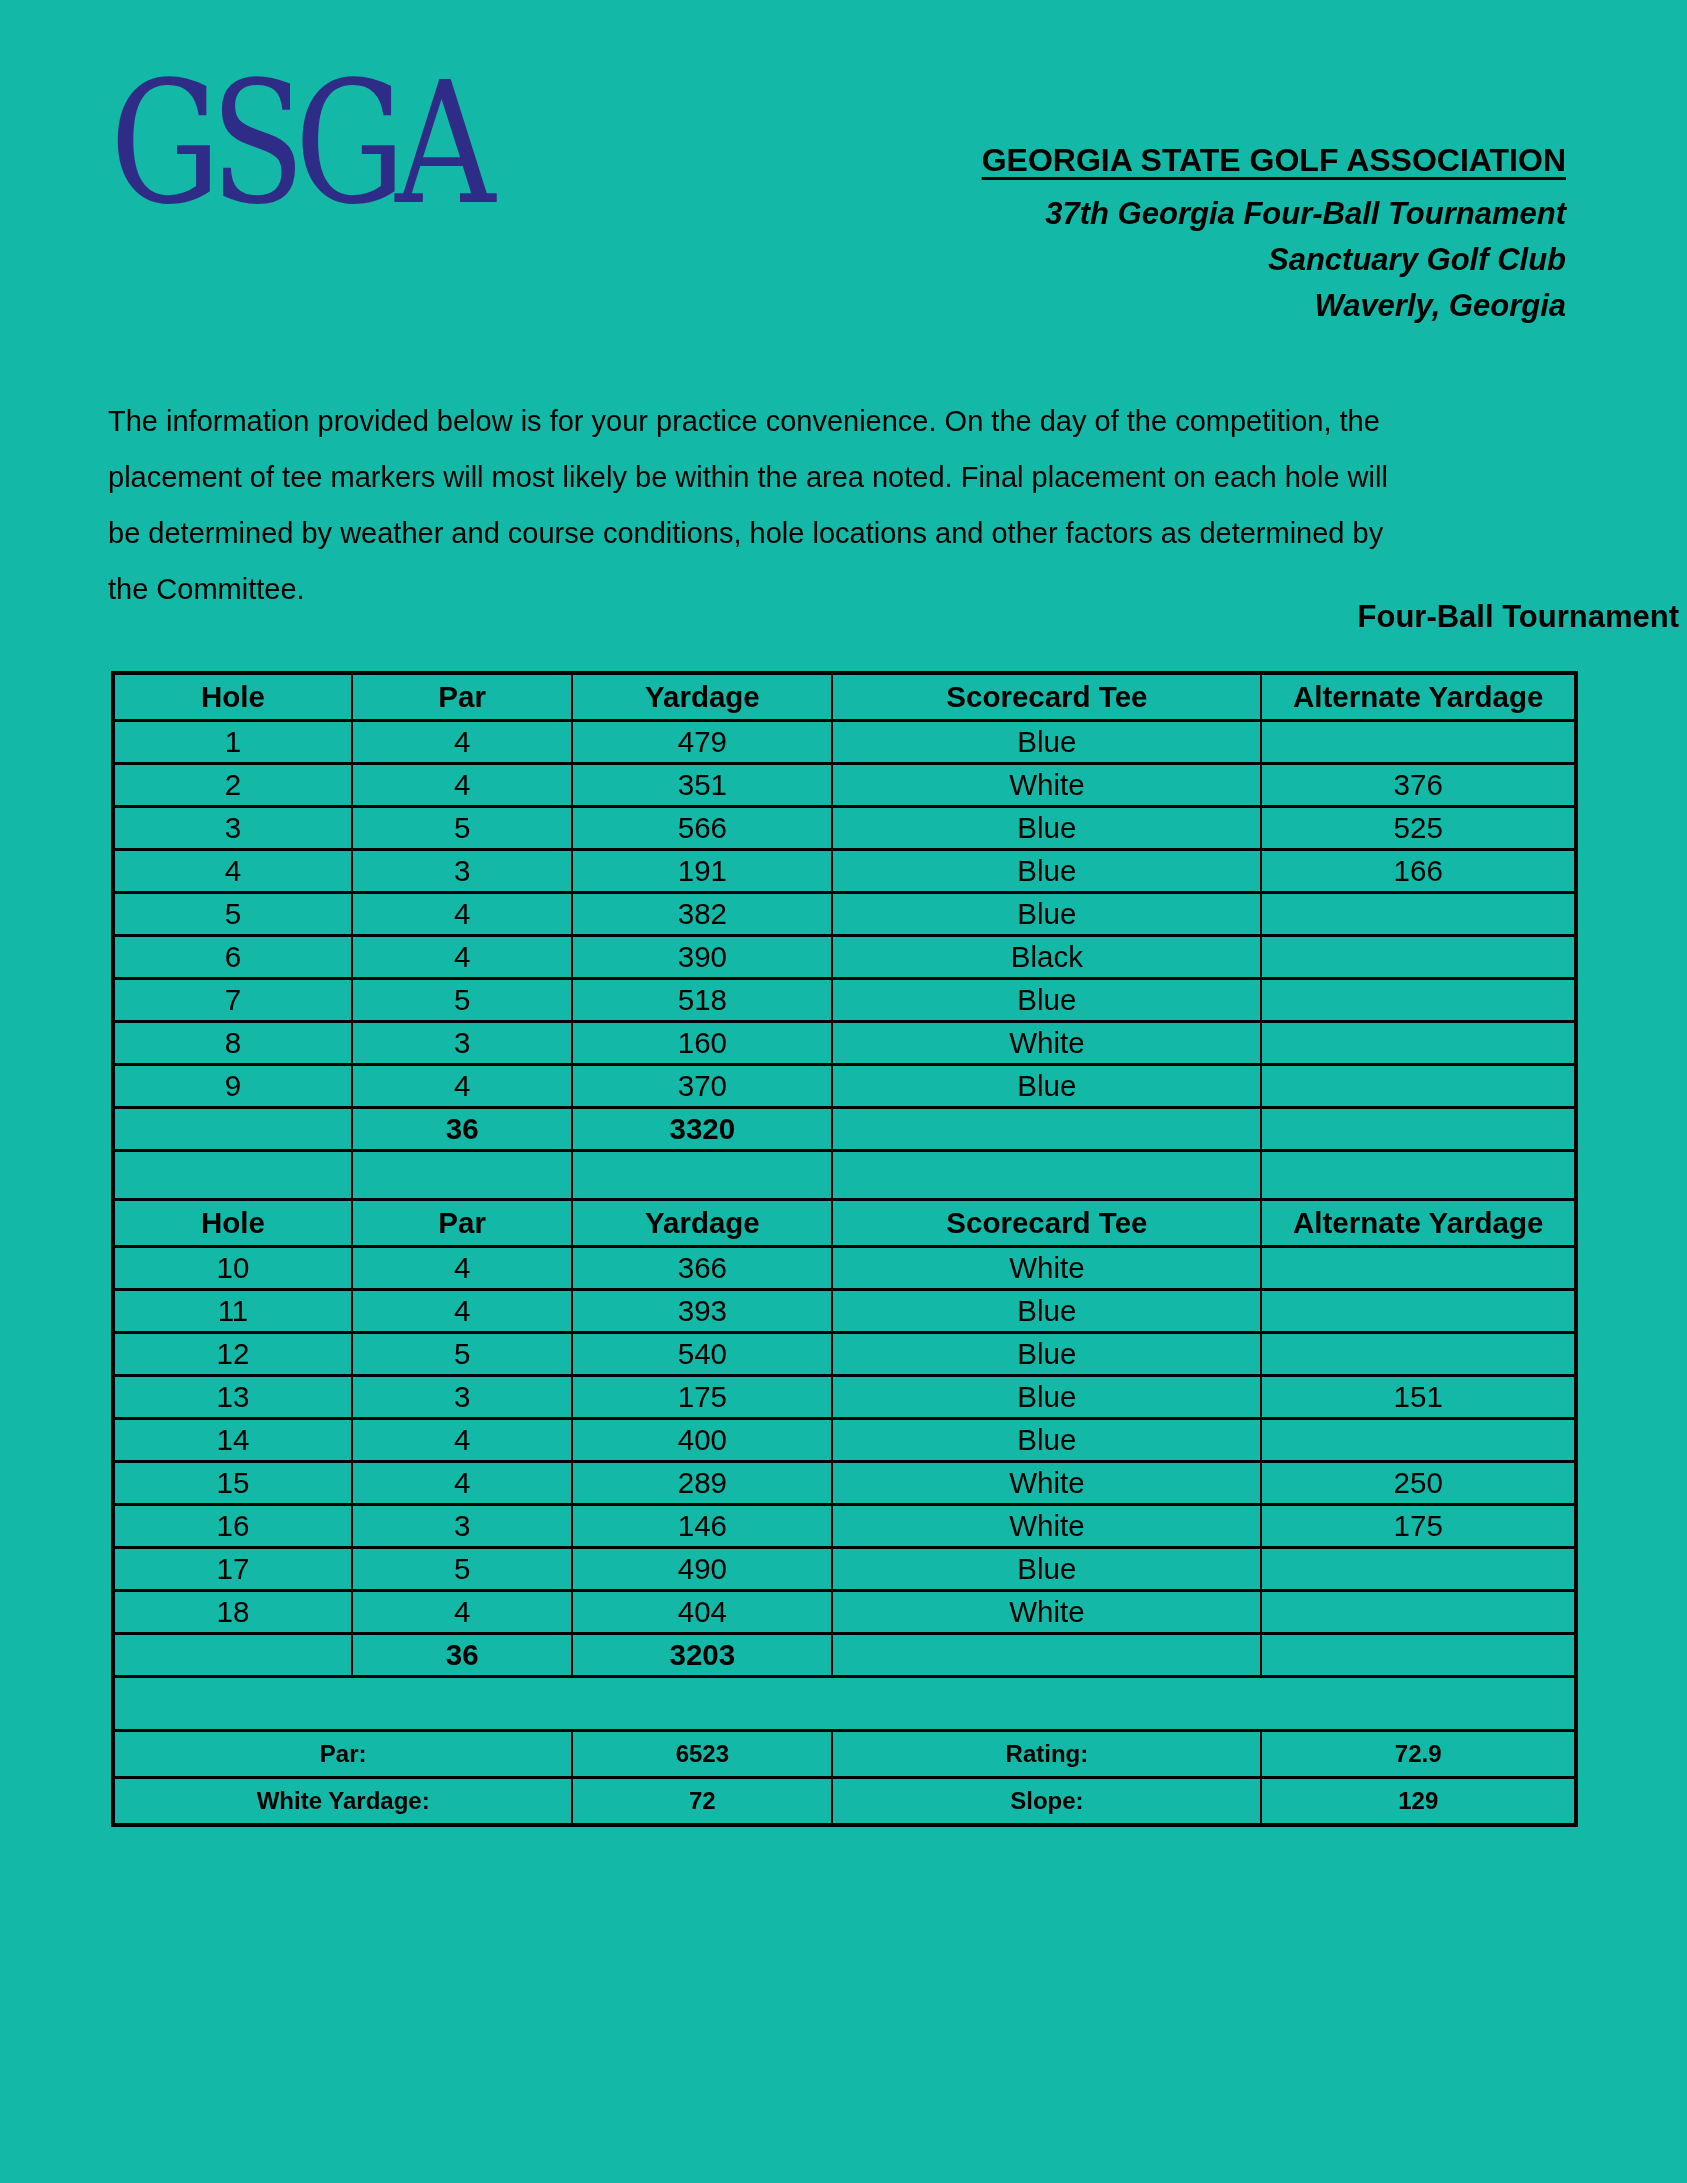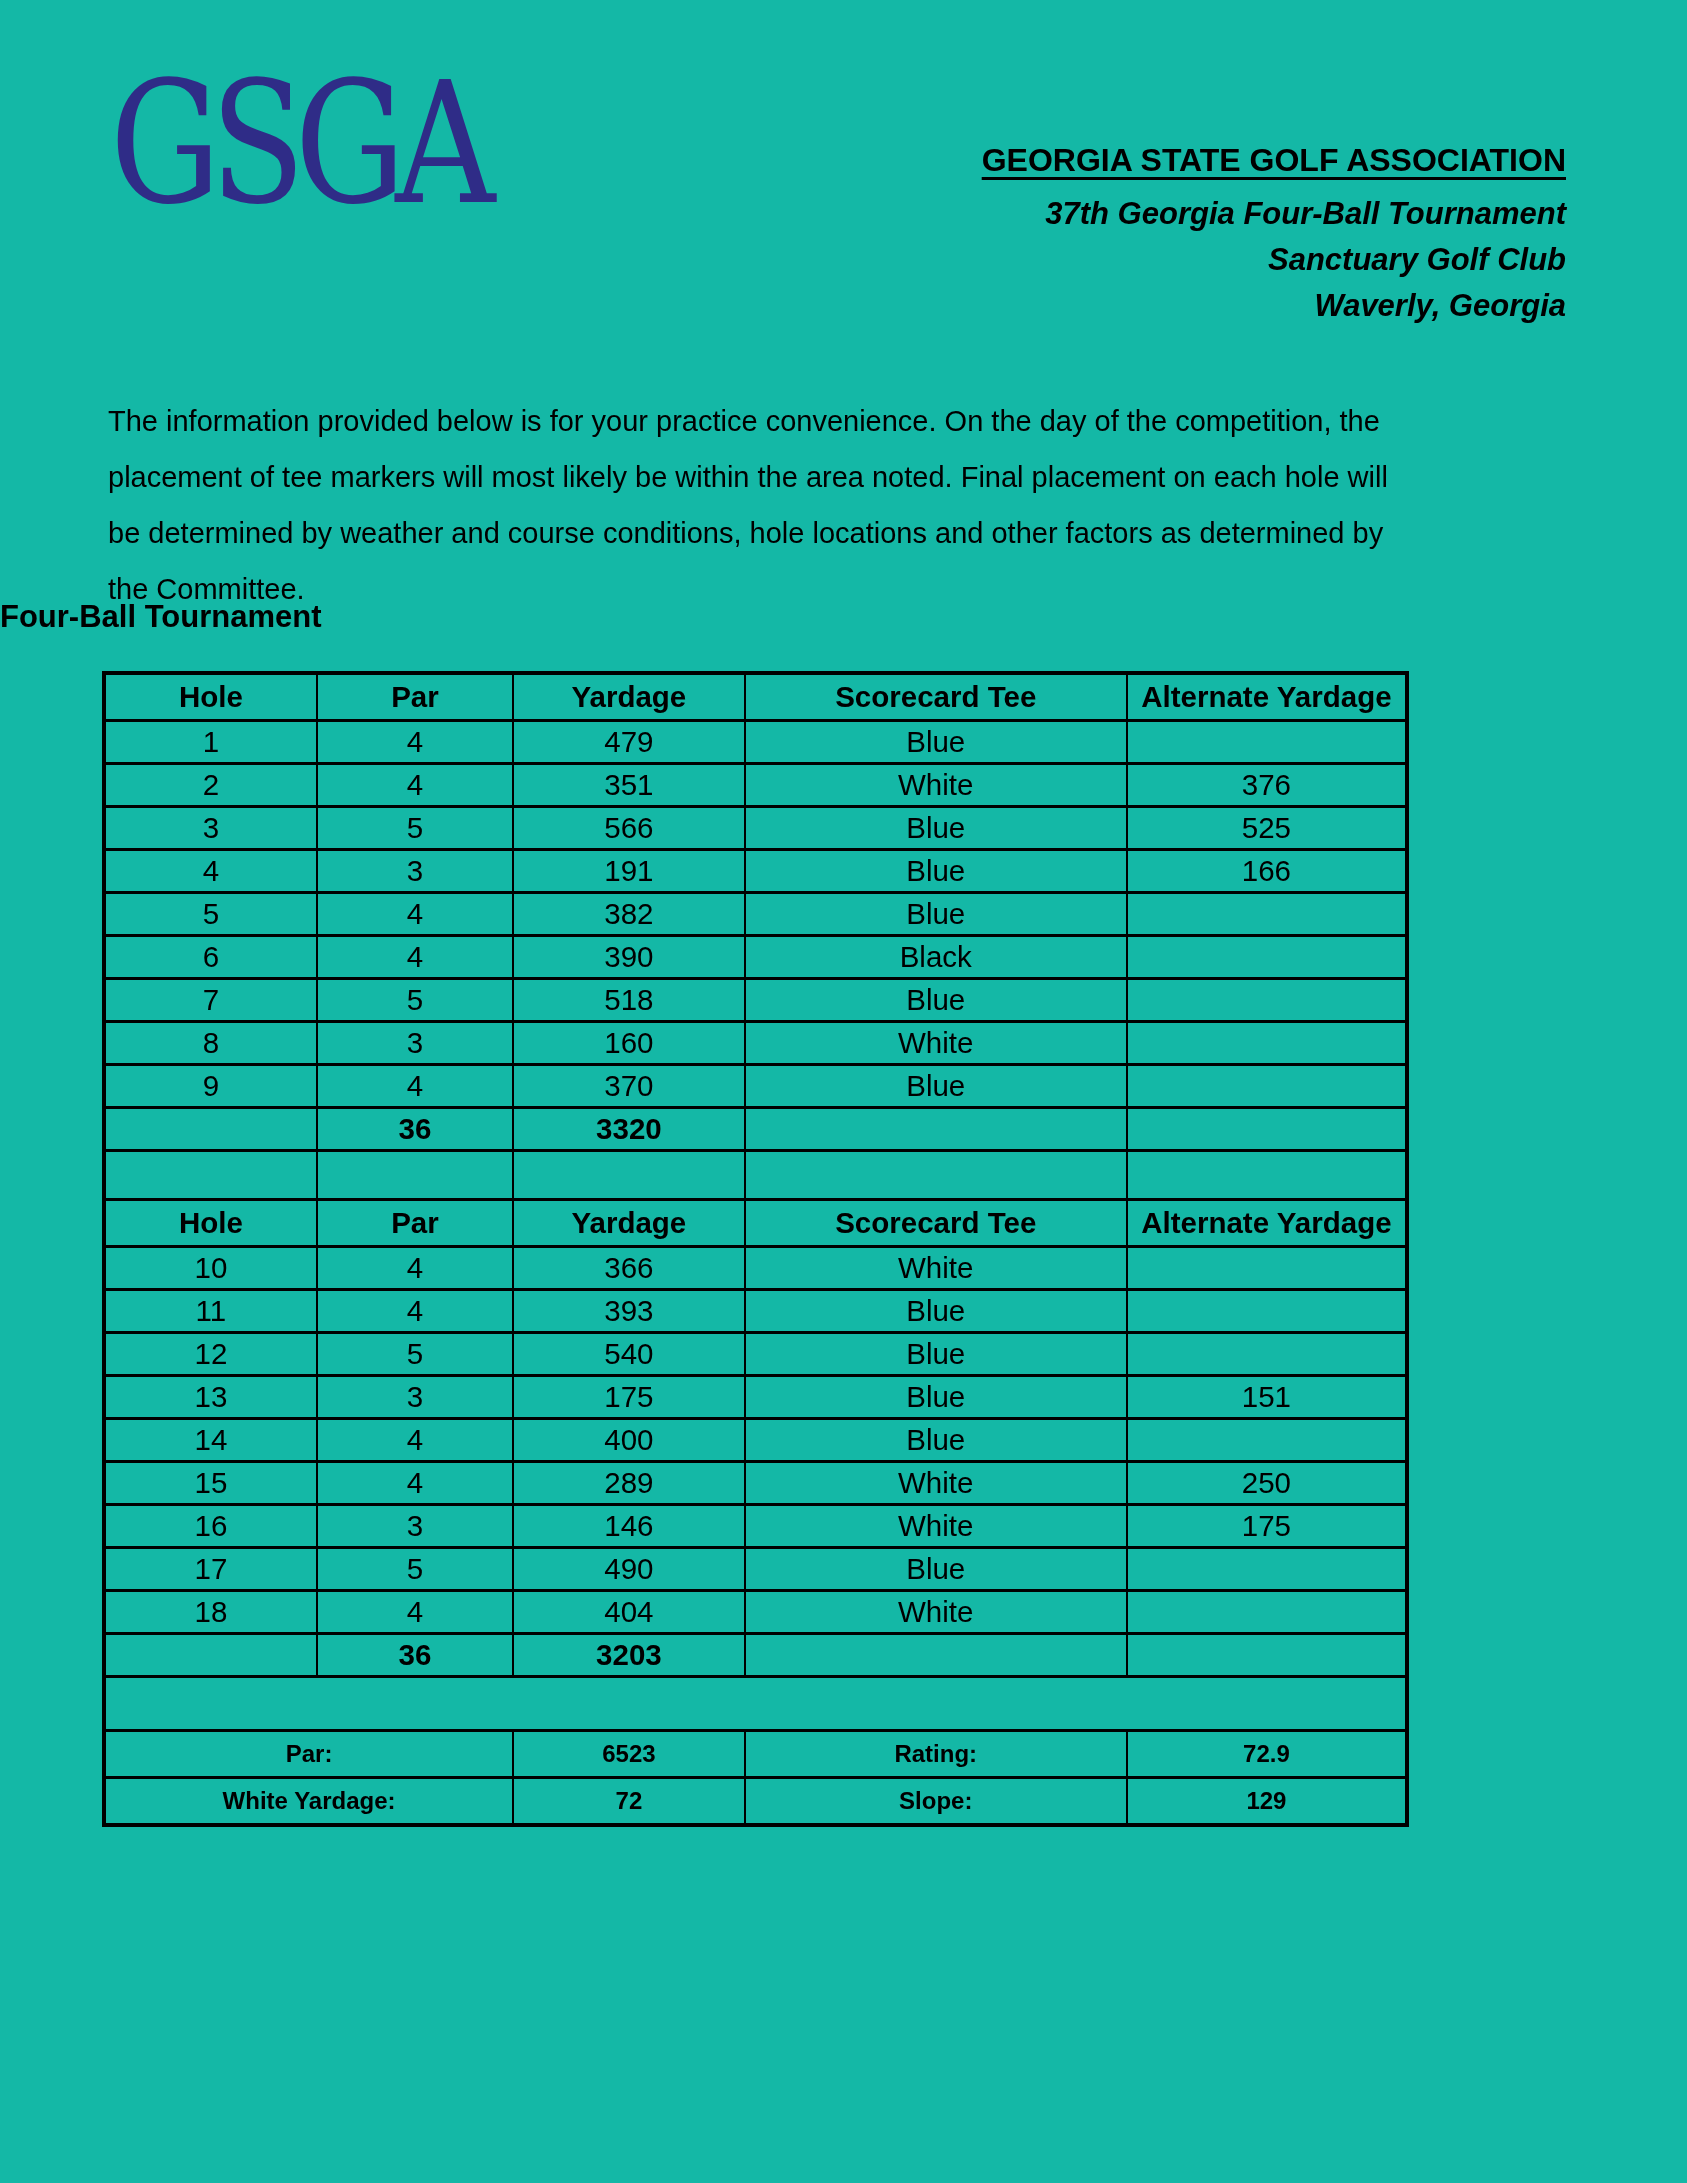--- a/index.html
+++ b/index.html
@@ -66,31 +66,31 @@
     line-height: 56px;
     white-space: pre-line;
   }
 
   
   .section-title {
     position: absolute;
     top: 599px;
     left: 0;
     width: 1679px;
-    text-align: left;
+    text-align: right;
     font-size: 31px;
     font-weight: bold;
   }
 
   
   table.yardage {
     position: absolute;
-    left: 102px;
+    left: 111px;
     top: 671px;
-    width: 1307px;
+    width: 1467px;
     border-collapse: collapse;
     table-layout: fixed;
     border: 4.2px solid #000;
   }
   table.yardage td, table.yardage th {
     border: 2.5px solid #000;
     border-top-width: 3.4px;
     border-bottom-width: 3.4px;
     text-align: center;
     vertical-align: middle;

